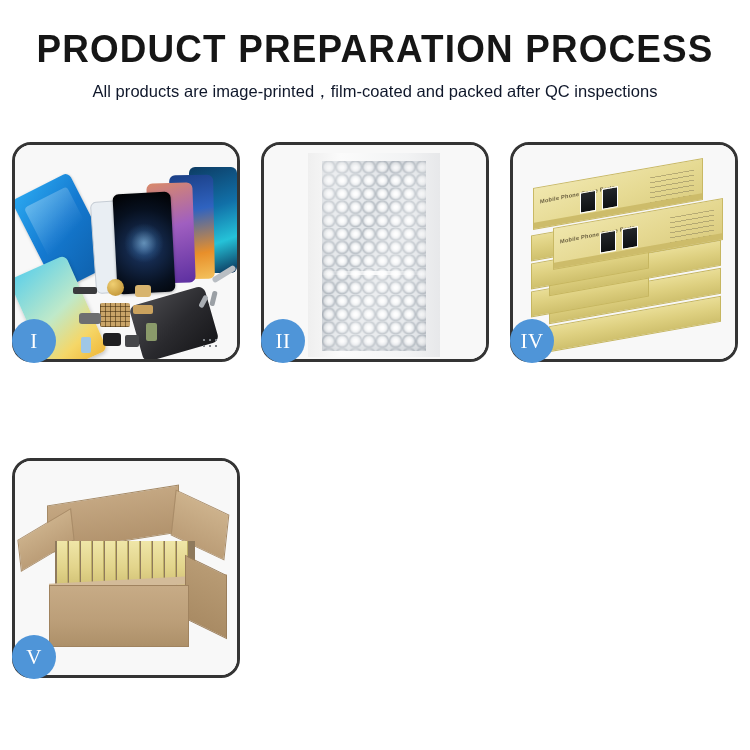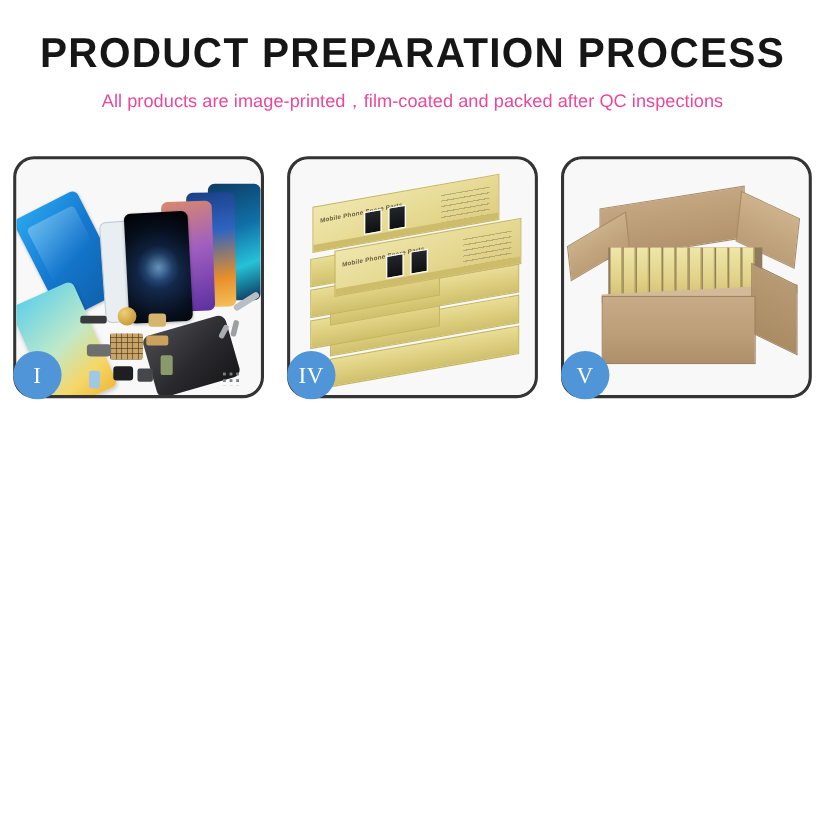--- a/index.html
+++ b/index.html
@@ -19,21 +19,21 @@
     letter-spacing: 1.2px;
     color: #161616;
     line-height: 1.05;
     transform: scaleX(0.97);
     white-space: nowrap;
   }
   .subtitle {
     margin-top: 11px;
     font-size: 16.5px;
     font-weight: normal;
-    color: #ec4899;
+    color: #0f172a;
     letter-spacing: 0.05px;
     white-space: nowrap;
   }
 
   
   .grid {
     position: absolute;
     left: 12px; top: 142px;
     width: 726px;
     display: grid;
@@ -396,20 +396,30 @@
           <div class="part batt"></div>
           <div class="part screw1"></div>
           <div class="part screw2"></div>
           <div class="part tool"></div>
           <div class="part dots"></div>
         </div>
       </div>
       <div class="badge">I</div>
     </div>
 
+    <div class="card">
+      <div class="card-inner">
+        <div class="scene">
+          <div class="wrap-bg"></div>
+          <div class="bubbles"></div>
+          <div class="seam"></div>
+        </div>
+      </div>
+      <div class="badge">II</div>
+    </div>
 
 
     <div class="card">
       <div class="card-inner">
         <div class="scene">
           <div class="stack">
             <div class="layer l5"></div>
             <div class="layer l4"></div>
             <div class="layer l6"></div>
             <div class="layer l3"></div>

